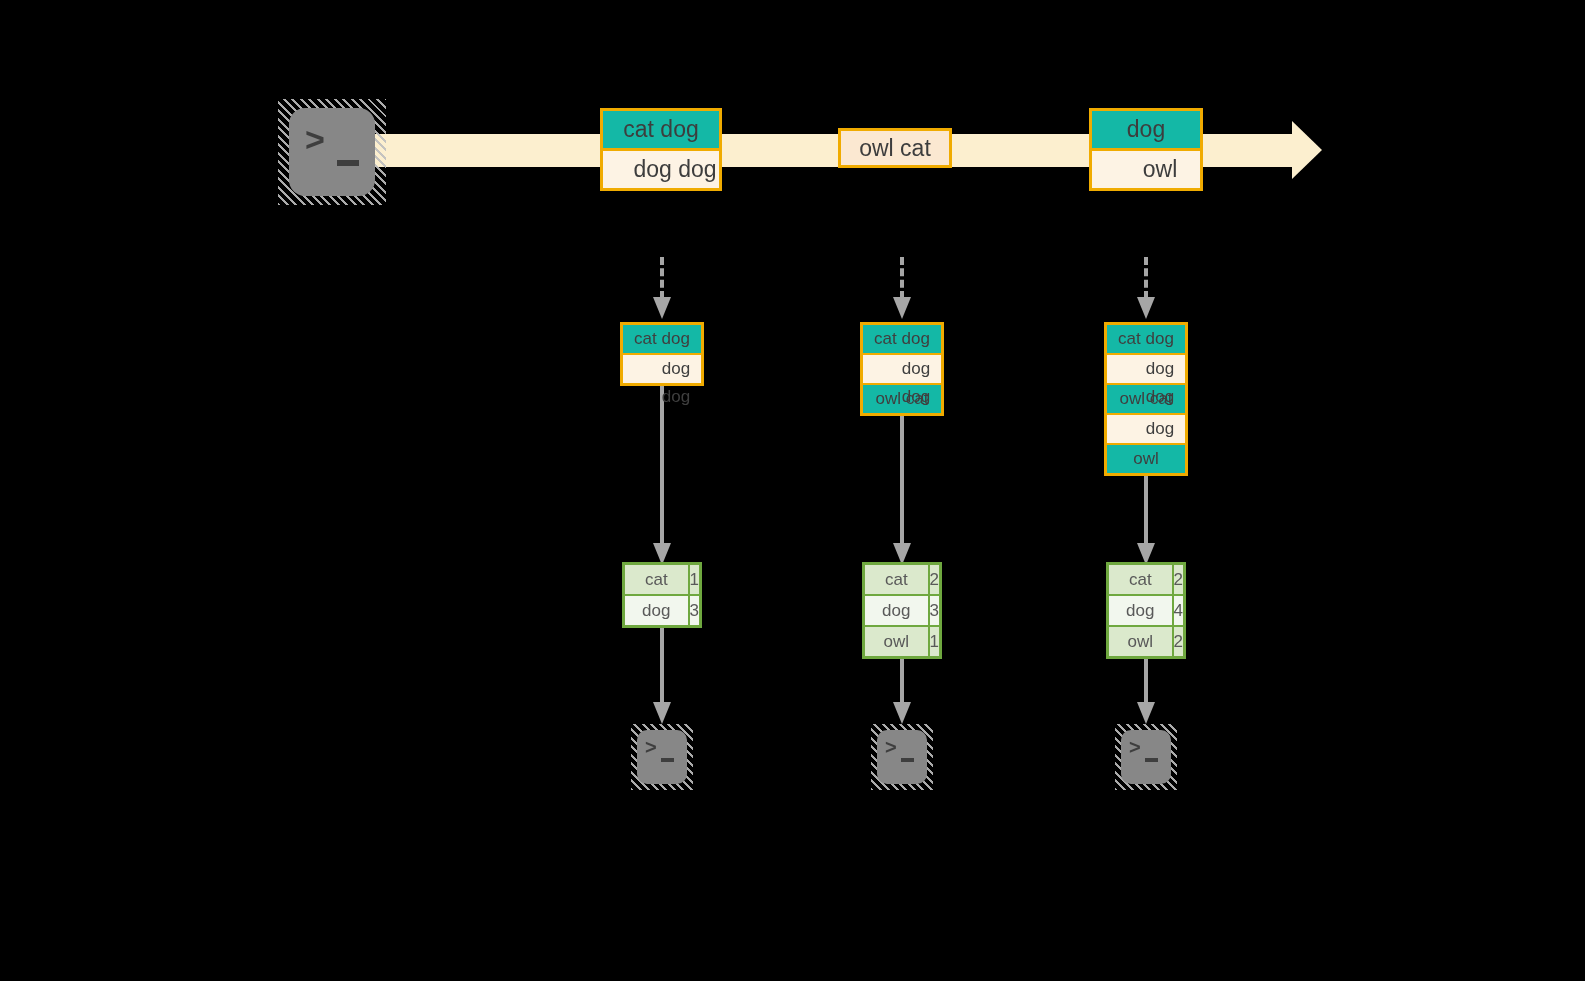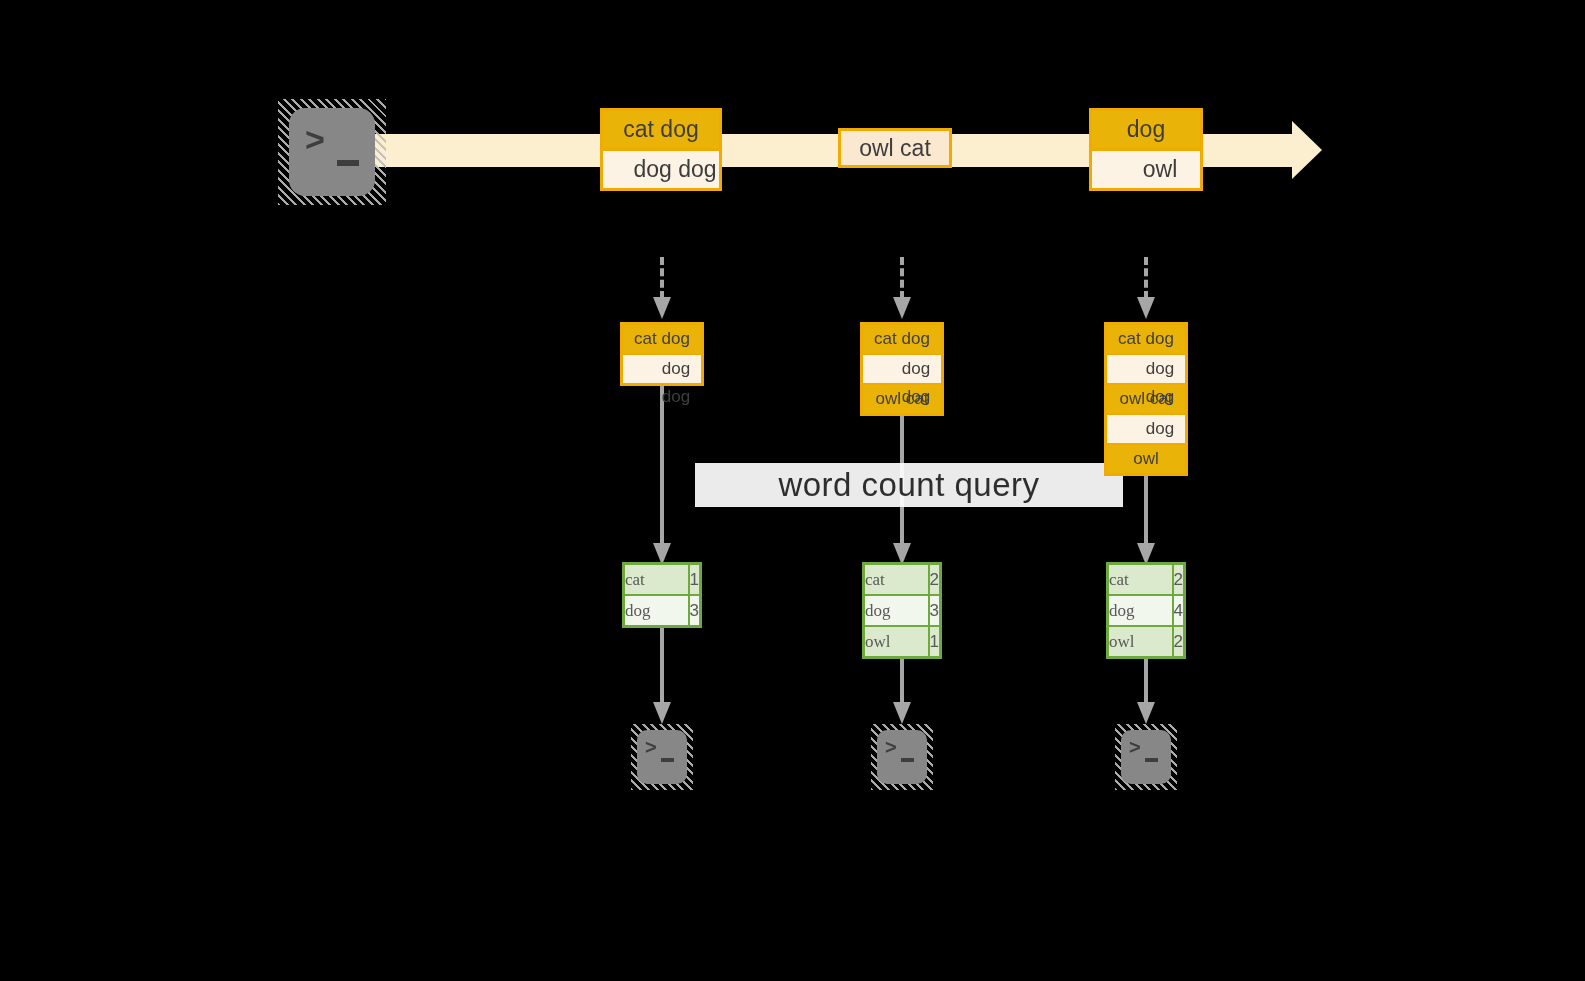--- a/index.html
+++ b/index.html
@@ -23,21 +23,21 @@
   .term-sink{width:62px;height:66px;top:724px;}
   .term-sink .term-inner{left:6px;top:6px;width:50px;height:54px;border-radius:10px;}
   .term-sink .chev{position:absolute;left:8px;top:6px;font-size:20px;font-weight:700;color:#3e3e3e;}
   .term-sink .cursor{position:absolute;left:24px;top:28px;width:13px;height:4px;background:#3e3e3e;}
 
   
   .ebox{position:absolute;z-index:3;border:3px solid #f0ab00;box-sizing:border-box;}
   .erow{height:37px;line-height:37px;text-align:center;font-size:23px;color:#3d3d3d;}
   .erow + .erow{border-top:3px solid #f0ab00;}
   .erow1{height:34px;line-height:34px;}
-  .fa{background:#eab308;}
+  .fa{background:#14b8a6;}
   .fb{background:#fdf3e4;padding-left:28px;}
   .fm{background:#fbe8d1;}
 
   
   .dash{position:absolute;top:257px;width:0;height:42px;border-left:4px dashed #a6a6a6;z-index:1;}
   .ahead{position:absolute;width:0;height:0;z-index:1;
          border-left:9px solid transparent;border-right:9px solid transparent;
          border-top:22px solid #a6a6a6;}
 
   
@@ -50,21 +50,21 @@
 
   
   .band{position:absolute;left:695px;top:463px;width:428px;height:44px;z-index:2;
         background:rgba(255,255,255,.92);text-align:center;line-height:44px;
         font-size:33px;font-weight:300;color:#2e2e2e;letter-spacing:.5px;}
 
   
   .ctable{position:absolute;top:562px;width:80px;border:3px solid #6fa83f;box-sizing:border-box;z-index:3;}
   .trow{display:flex;height:29px;line-height:29px;font-size:17px;color:#595959;}
   .trow + .trow{border-top:2px solid #6fa83f;}
-  .tword{width:73px;font-family:Liberation Serif, serif;}
+  .tword{width:73px;text-align:center;}
   .tnum{flex:1;border-left:2px solid #6fa83f;text-align:center;}
   .ga{background:#dbe9cc;}
   .gb{background:#f2f7ee;}
 </style>
 </head>
 <body>
 
 <div class="canvas">
 
   <div class="shaft"></div>
@@ -175,15 +175,14 @@
   </div>
   <div class="line" style="left:1144px;top:659px;height:43px;"></div>
   <div class="ahead" style="left:1137px;top:702px;"></div>
   <div class="term term-sink" style="left:1115px;">
     <div class="term-inner">
       <span class="chev">&gt;</span>
       <span class="cursor"></span>
     </div>
   </div>
 
-  <div class="band">word count query</div>
 
 </div>
 
 </body></html>

